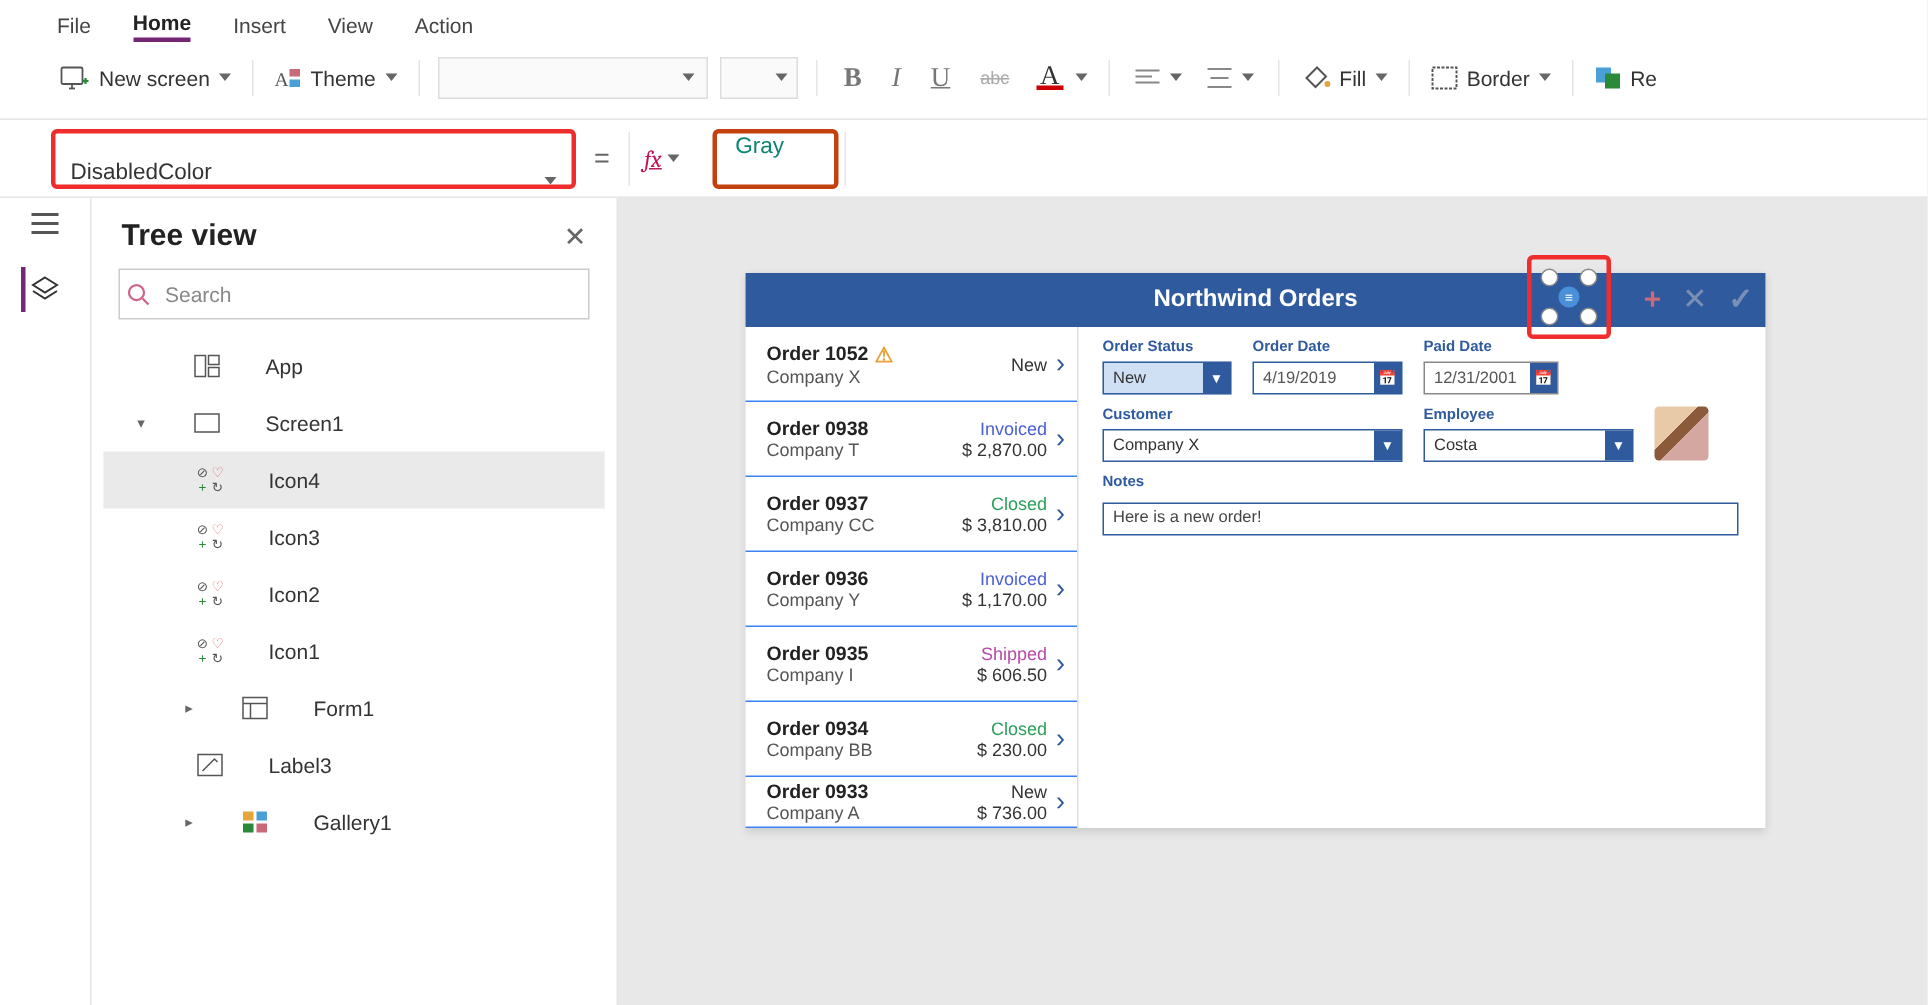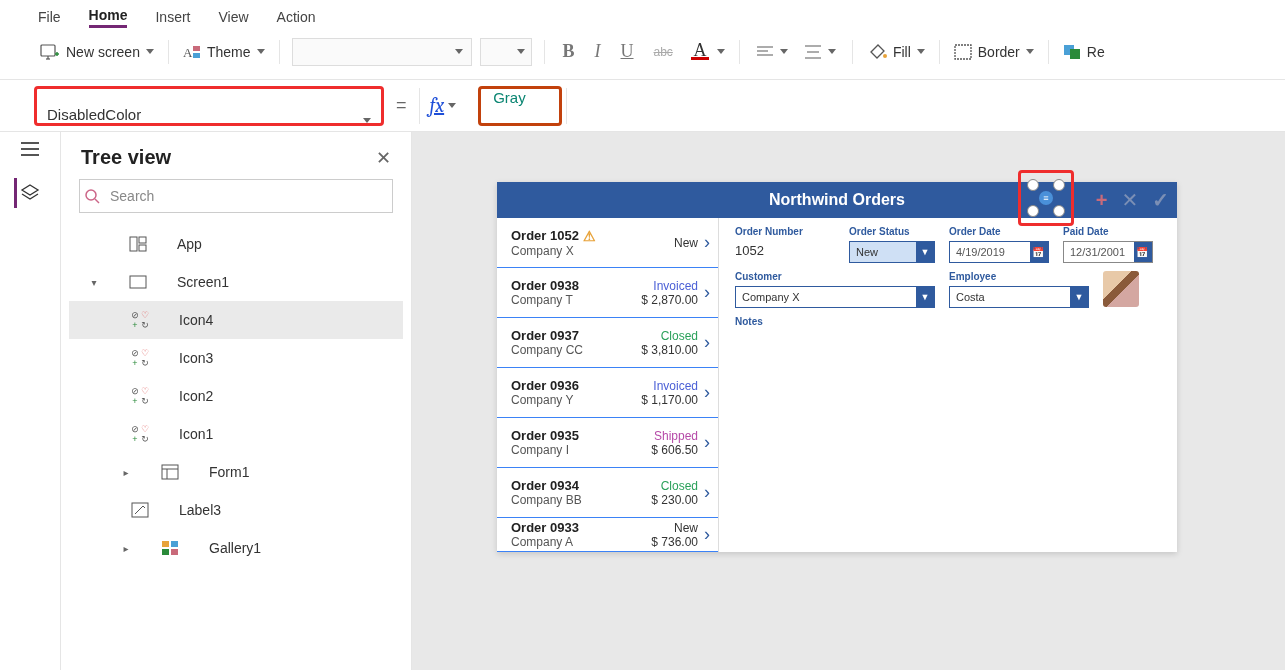--- a/index.html
+++ b/index.html
@@ -116,21 +116,21 @@
     padding: 0 10px;
     justify-content: space-between;
   }
   .prop-select-wrap span { font-size: 15px; color: #333; }
   .equals { font-size: 18px; color: #666; }
   .fx-box {
     display: inline-flex; align-items: center; gap: 4px;
     height: 36px; padding: 0 10px;
     border-left: 1px solid #e5e5e5;
   }
-  .fx-label { font-style: italic; font-family: "Cambria", serif; font-size: 20px; color: #1d4ed8; text-decoration: underline; }
+  .fx-label { font-style: italic; font-family: "Cambria", serif; font-size: 16px; color: #be185d; text-decoration: underline; }
   .formula-val-wrap {
     width: 84px; height: 40px;
     border: 3px solid #c2410c;
     border-radius: 4px;
     display: flex; align-items: flex-start;
     padding: 0 12px;
   }
   .formula-val-wrap span { color: #0a8572; font-size: 15px; }
   .formula-rest {
     flex: 1; height: 36px;
@@ -658,24 +658,20 @@
               </div>
               <div class="order-right">
                 <span class="order-status st-new">New</span>
                 <span class="order-amount">$ 736.00</span>
               </div>
               <span class="chev">›</span>
             </div>
           </div>
         <div class="detail">
           <div class="drow">
-            <div class="field" style="width:100px;">
-              <span class="flabel">Order Number</span>
-              <span class="fval">1052</span>
-            </div>
             <div class="field" style="width:86px;">
               <span class="flabel">Order Status</span>
               <div class="sel hi">
                   <span>New</span>
                   <span class="dd">▼</span>
                 </div>
             </div>
             <div class="field" style="width:100px;">
               <span class="flabel">Order Date</span>
               <div class="date hi">
@@ -703,18 +699,19 @@
               <span class="flabel">Employee</span>
               <div class="sel">
                   <span>Costa</span>
                   <span class="dd">▼</span>
                 </div>
             </div>
             <div class="avatar"></div>
           </div>
           <div class="drow" style="flex-direction:column;gap:4px;">
             <span class="flabel">Notes</span>
+            <div class="notes"><span>Here is a new order!</span></div>
           </div>
         </div>
       </div>
     </div>
   </div>
 </div>
 
 </body></html>

